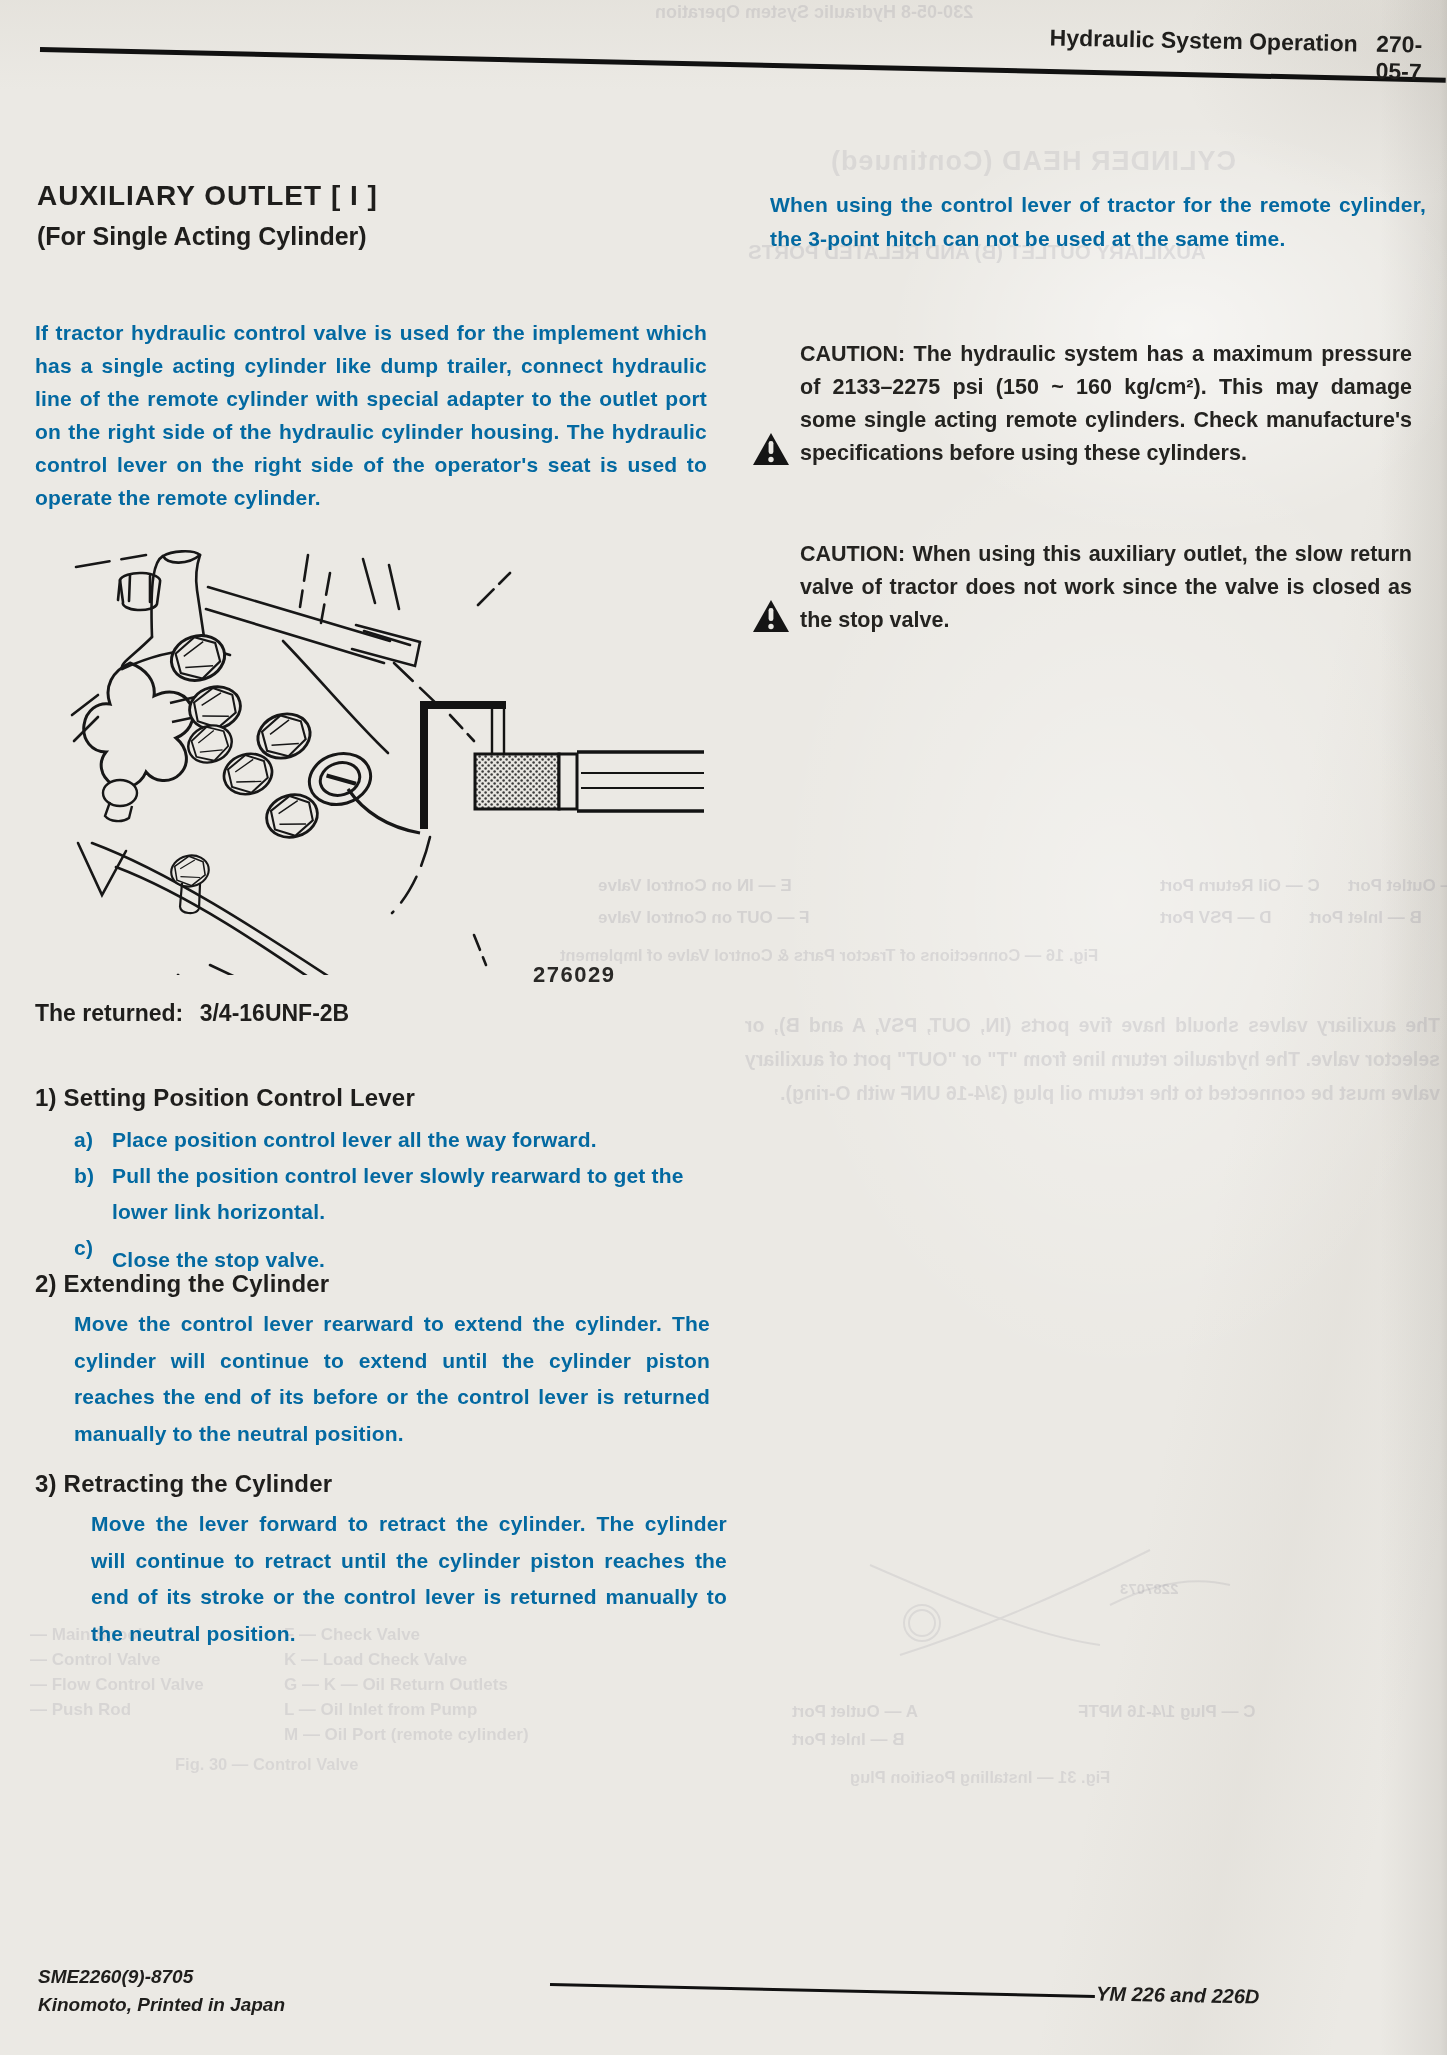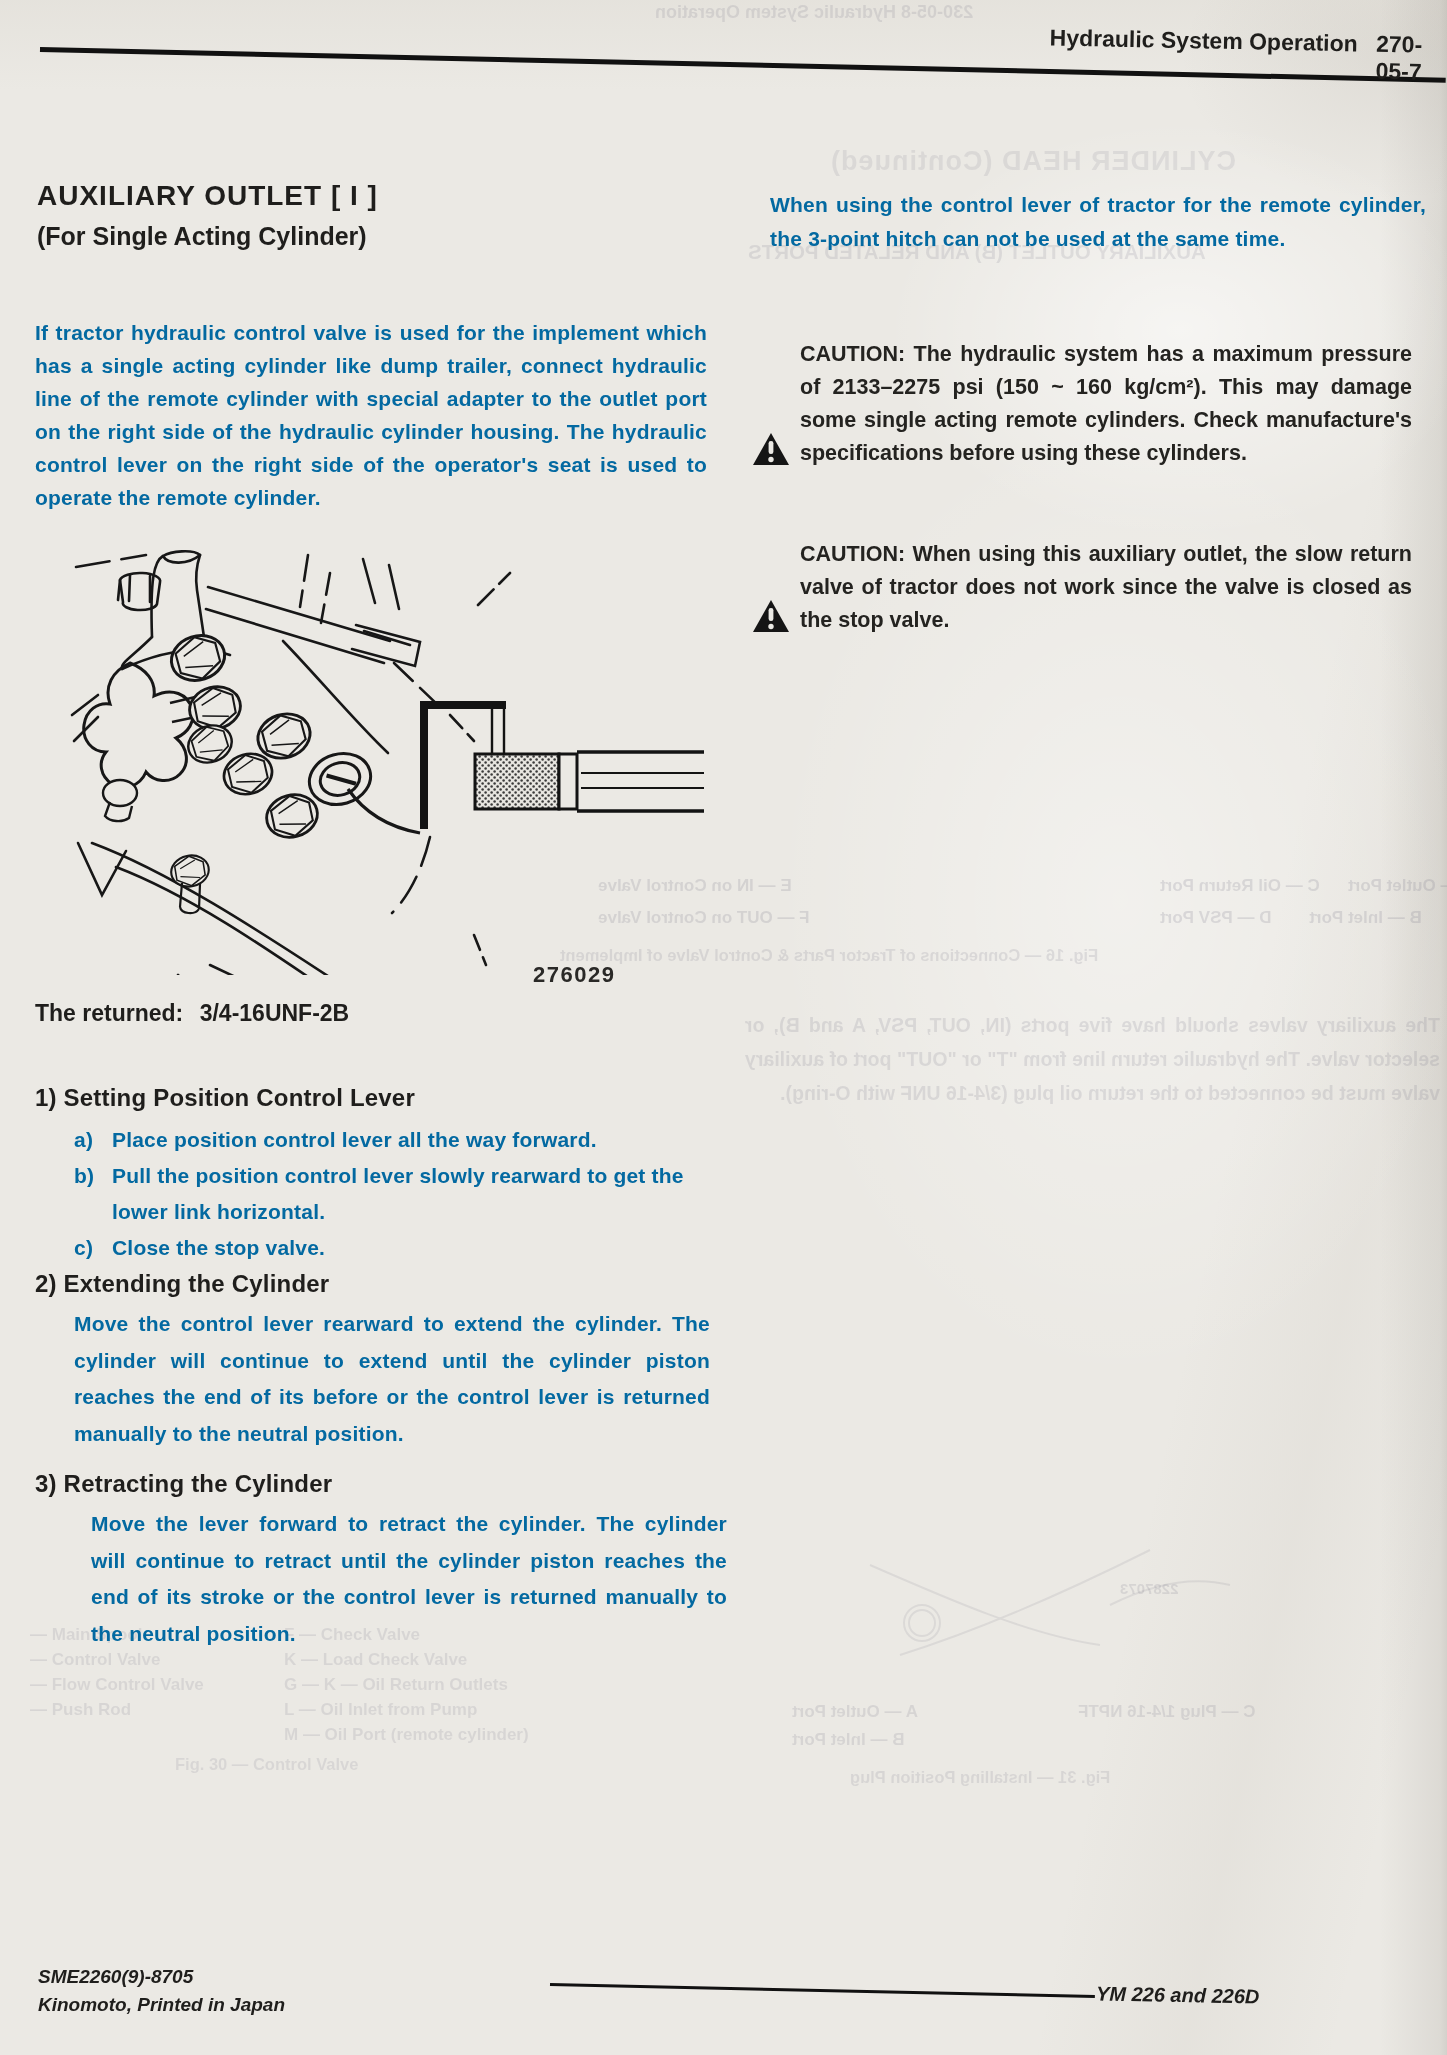--- a/index.html
+++ b/index.html
@@ -203,21 +203,21 @@
   <div class="list-item body-text" style="line-height:36px;">
     <span class="marker">a)</span>
     <span style="width:600px;">Place position control lever all the way forward.</span>
   </div>
   <div class="list-item body-text" style="line-height:36px;">
     <span class="marker">b)</span>
     <span style="width:600px;">Pull the position control lever slowly rearward to get the lower link horizontal.</span>
   </div>
   <div class="list-item body-text" style="line-height:36px;">
     <span class="marker">c)</span>
-    <span style="width:600px;">Close the stop valve.</span>
+    <span style="width:600px;margin-top:12px;">Close the stop valve.</span>
   </div>
 </div>
 
 <div class="abs sec-head" style="left:35px;top:1270px;">2) Extending the Cylinder</div>
 <div class="abs body-text just" style="left:74px;top:1306px;width:636px;line-height:36.5px;">Move the control lever rearward to extend the cylinder. The cylinder will continue to extend until the cylinder piston reaches the end of its before or the control lever is returned manually to the neutral position.</div>
 
 <div class="abs sec-head" style="left:35px;top:1470px;">3) Retracting the Cylinder</div>
 <div class="abs body-text just" style="left:74px;top:1506px;width:636px;line-height:36.5px;margin-left:17px;">Move the lever forward to retract the cylinder.  The cylinder will continue to retract until the cylinder piston reaches the end of its stroke or the control lever is returned manually to the neutral position.</div>
 
 <div class="abs body-text just" style="left:770px;top:188px;width:656px;line-height:34px;">When using the control lever of tractor for the remote cylinder, the 3-point hitch can not be used at the same time.</div>

